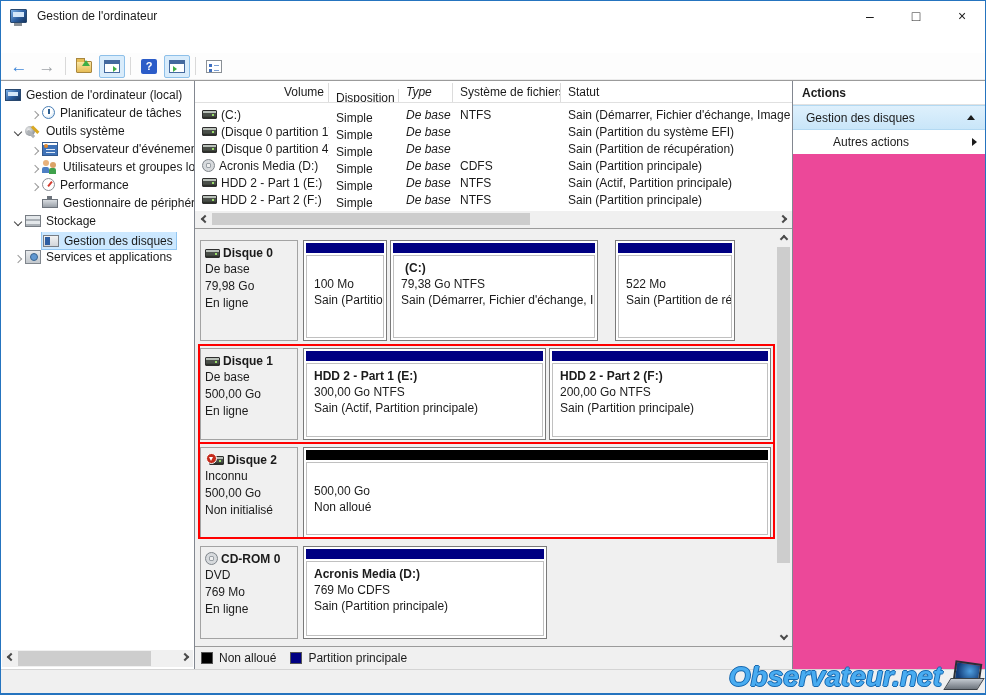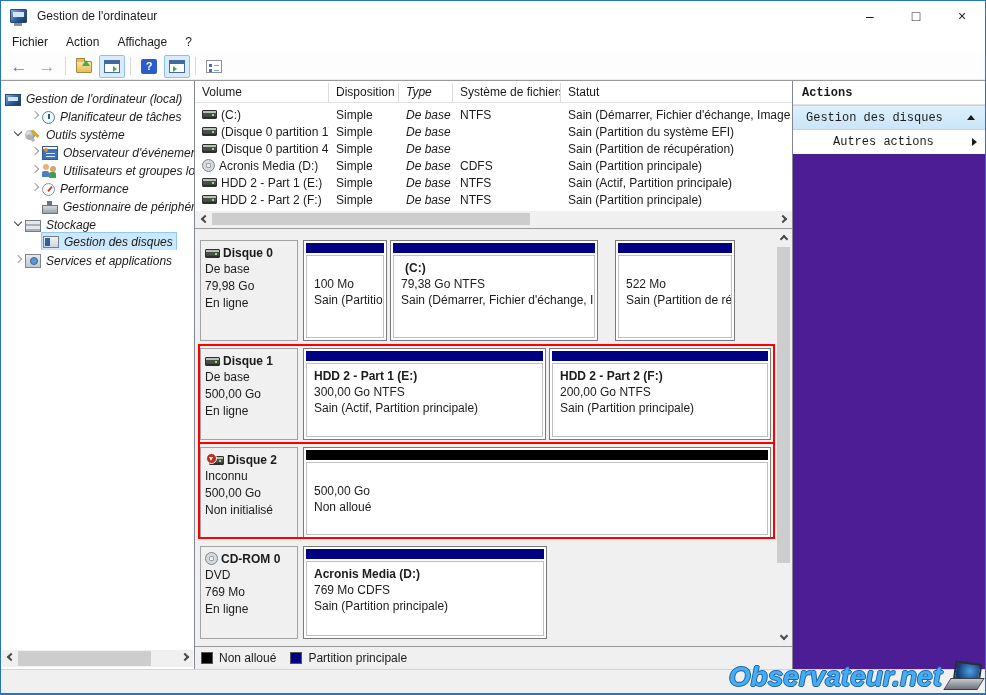--- a/index.html
+++ b/index.html
@@ -38,25 +38,25 @@
   .ti-help { width:16px; height:15px; background:#2b5cc8; color:#fff; font-weight:bold; font-size:11px; display:flex; align-items:center; justify-content:center; border-radius:2px; }
   .ti-help::after { content:"?"; }
   .ti-checklist { width:16px; height:13px; border:1px solid #8a9096; background:#fff; position:relative; }
   .ti-checklist::before { content:""; position:absolute; left:2px; top:3px; width:3px; height:3px; background:#3f6fbf; box-shadow:0 5px 0 #3f6fbf; }
   .ti-checklist::after { content:""; position:absolute; left:7px; top:4px; right:2px; height:1px; background:#7b9fd4; box-shadow:0 5px 0 #7b9fd4; }
 
   
   .main { position:absolute; left:0; top:79px; right:0; bottom:24px; background:#f0f0f0; border-top:1px solid #9b9b9b; }
   .pane-tree { position:absolute; left:0; top:0; bottom:0; width:194px; background:#fff; border-right:1px solid #828790; }
   .pane-center { position:absolute; left:194px; top:0; bottom:0; width:598px; background:#f0f0f0; border-right:1px solid #828790; overflow:hidden; }
-  .pane-actions { position:absolute; left:792px; top:0; bottom:0; right:0; background:#4c1d95;font-family:Liberation Mono, monospace; }
+  .pane-actions { position:absolute; left:792px; top:0; bottom:0; right:0; background:#ec4899; }
 
   
   .tree { padding-top:7px; overflow:hidden; white-space:nowrap; }
-  .titem { height:18px; display:flex; align-items:flex-end; overflow:hidden;font-style:italic; }
+  .titem { height:18px; display:flex; align-items:flex-start; overflow:hidden; }
   .titem .pad0 { width:4px; flex:none; } .titem .pad1 { width:10px; flex:none; } .titem .pad2 { width:27px; flex:none; }
   .chev { width:14px; height:18px; position:relative; flex:none; }
   .chev.closed::after { content:""; position:absolute; left:4px; top:6px; width:5px; height:5px; border-top:1px solid #9a9a9a; border-right:1px solid #9a9a9a; transform:rotate(45deg); }
   .chev.open::after { content:""; position:absolute; left:4px; top:5px; width:5px; height:5px; border-top:1px solid #444; border-right:1px solid #444; transform:rotate(135deg); }
   .tlabel { padding:0 3px; white-space:nowrap; }
   .selwrap { display:inline-flex; align-items:center; background:#cce8ff; outline:1px solid #93c7f2; height:17px; padding-left:1px; }
   .tree-hscroll { position:absolute; left:1px; right:1px; bottom:2px; height:17px; background:#f0f0f0; }
 
   
   .tico { width:16px; height:14px; display:inline-block; position:relative; flex:none; margin-right:2px; }
@@ -89,21 +89,21 @@
   .i-disc { width:13px; height:13px; border-radius:50%; background:radial-gradient(circle,#f0f0f0 18%,#9aa0a6 22% 34%,#d7dadd 38% 78%,#8d9399 82%); border:1px solid #7e848a; }
   .err-badge { position:absolute; left:-4px; top:-4px; width:11px; height:11px; border-radius:50%; background:#c42b1c; border:1px solid #fff; }
   .err-badge::after { content:""; position:absolute; left:2px; top:3px; border-left:2.5px solid transparent; border-right:2.5px solid transparent; border-top:4px solid #fff; }
 
   
   .vol-area { position:absolute; left:0; top:0; right:0; height:130px; background:#fff; }
   .vt-header { position:absolute; left:0; top:2px; right:0; height:20px; display:flex; border-bottom:1px solid #e0e0e0; background:#fff; }
   .vt-hcell { padding:2px 4px 0 7px; border-right:1px solid #dcdcdc; white-space:nowrap; overflow:hidden; }
   .vt-row { position:absolute; left:0; right:0; height:17px; display:flex; align-items:center; background:#fff; }
   .vt-cell { padding:0 4px 0 7px; white-space:nowrap; overflow:hidden; display:flex; align-items:center; }
-  .c-vol { width:134px; } .c-disp { width:70px; } .c-type { width:54px;font-style:italic; } .c-fs { width:108px; } .c-stat { flex:1; }
+  .c-vol { width:134px;text-align:right; } .c-disp { width:70px;margin-top:6px; } .c-type { width:54px;font-style:italic; } .c-fs { width:108px; } .c-stat { flex:1; }
   .vt-row .c-vol .tico { margin:0 4px 0 0; }
 
   
   .hscroll { position:absolute; height:14px; background:#f0f0f0; }
   .sb-thumb-h { position:absolute; top:1px; bottom:1px; background:#cdcdcd; }
   .sb-btn { position:absolute; width:15px; height:14px; display:flex; align-items:center; justify-content:center; }
   .sb-btn-v { position:absolute; left:0; width:15px; height:15px; display:flex; align-items:center; justify-content:center; }
   .sb-thumb-v { position:absolute; left:1px; right:1px; background:#cdcdcd; }
   .ch-l { width:6px; height:6px; border-left:2px solid #4a4a4a; border-bottom:2px solid #4a4a4a; transform:rotate(45deg); margin-left:2px; }
   .ch-r { width:6px; height:6px; border-right:2px solid #4a4a4a; border-bottom:2px solid #4a4a4a; transform:rotate(-45deg); margin-right:2px; }
@@ -158,26 +158,20 @@
   <div class="titlebar">
     <span class="app-icon"></span>
     <span class="title-text">Gestion de l'ordinateur</span>
     <div class="caption-btns">
       <div class="cap-btn">–</div>
       <div class="cap-btn">□</div>
       <div class="cap-btn">×</div>
     </div>
   </div>
 
-  <div class="menubar">
-    <div class="menu-item">Fichier</div>
-    <div class="menu-item">Action</div>
-    <div class="menu-item">Affichage</div>
-    <div class="menu-item">?</div>
-  </div>
 
   <div class="toolbar">
     <div class="tbtn">
         <span class="arrow-back">←</span>
       </div>
     <div class="tbtn">
         <span class="arrow-fwd">→</span>
       </div>
     <div class="tsep"></div>
     <div class="tbtn">

